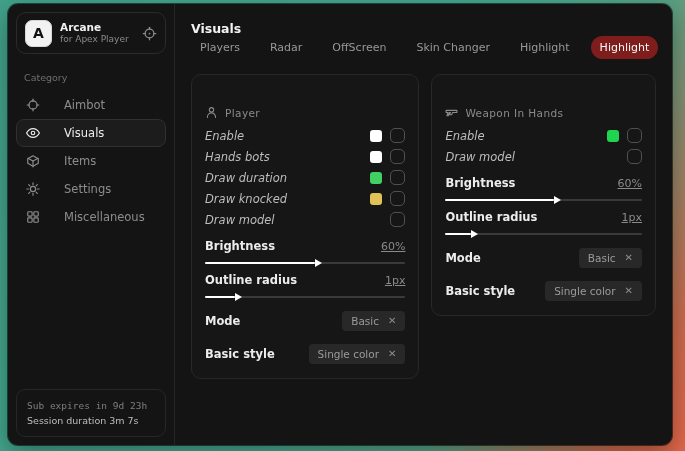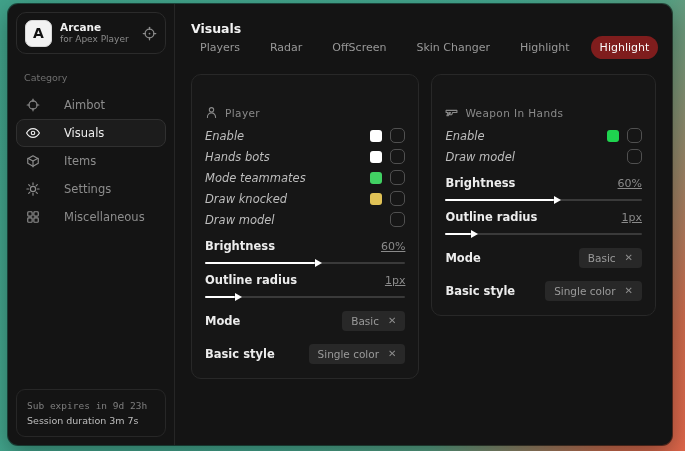--- a/index.html
+++ b/index.html
@@ -217,21 +217,21 @@
           </span>
         </div>
         <div class="t-row">
           <span class="t-label">Hands bots</span>
           <span class="controls">
             <span class="swatch" style="background:#ffffff"></span>
             <span class="checkbox"></span>
           </span>
         </div>
         <div class="t-row">
-          <span class="t-label">Mode teammates</span>
+          <span class="t-label">Draw duration</span>
           <span class="controls">
             <span class="swatch" style="background:#41d163"></span>
             <span class="checkbox"></span>
           </span>
         </div>
         <div class="t-row">
           <span class="t-label">Draw knocked</span>
           <span class="controls">
             <span class="swatch" style="background:#e0c256"></span>
             <span class="checkbox"></span>

